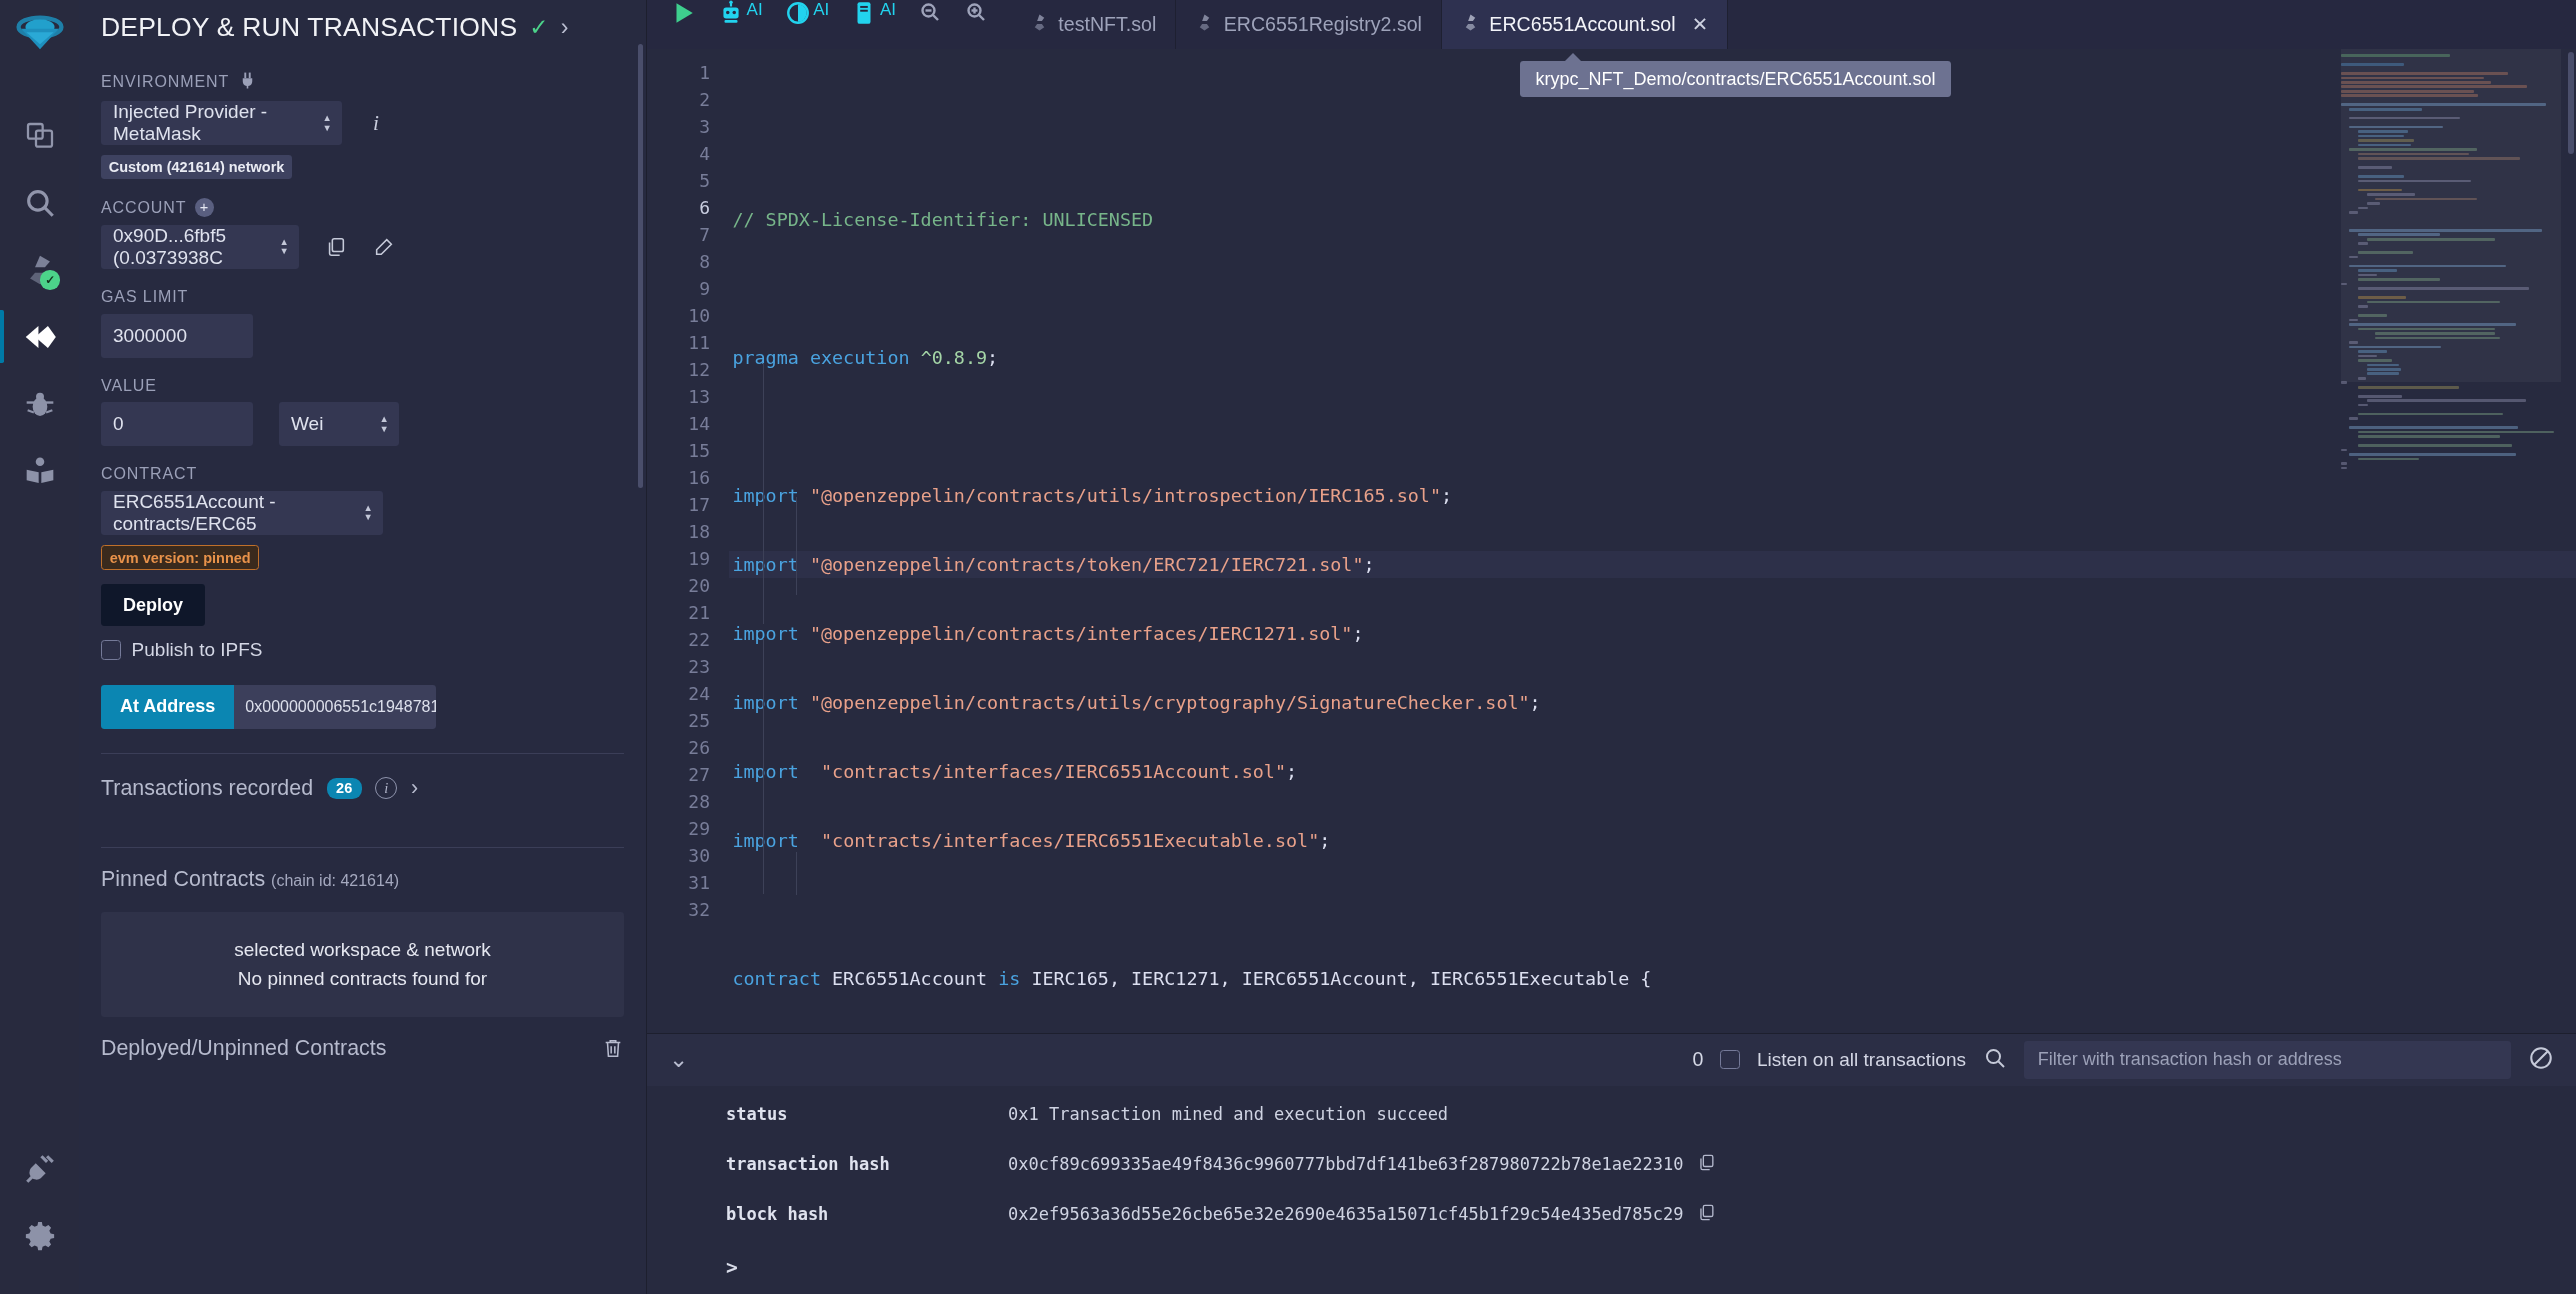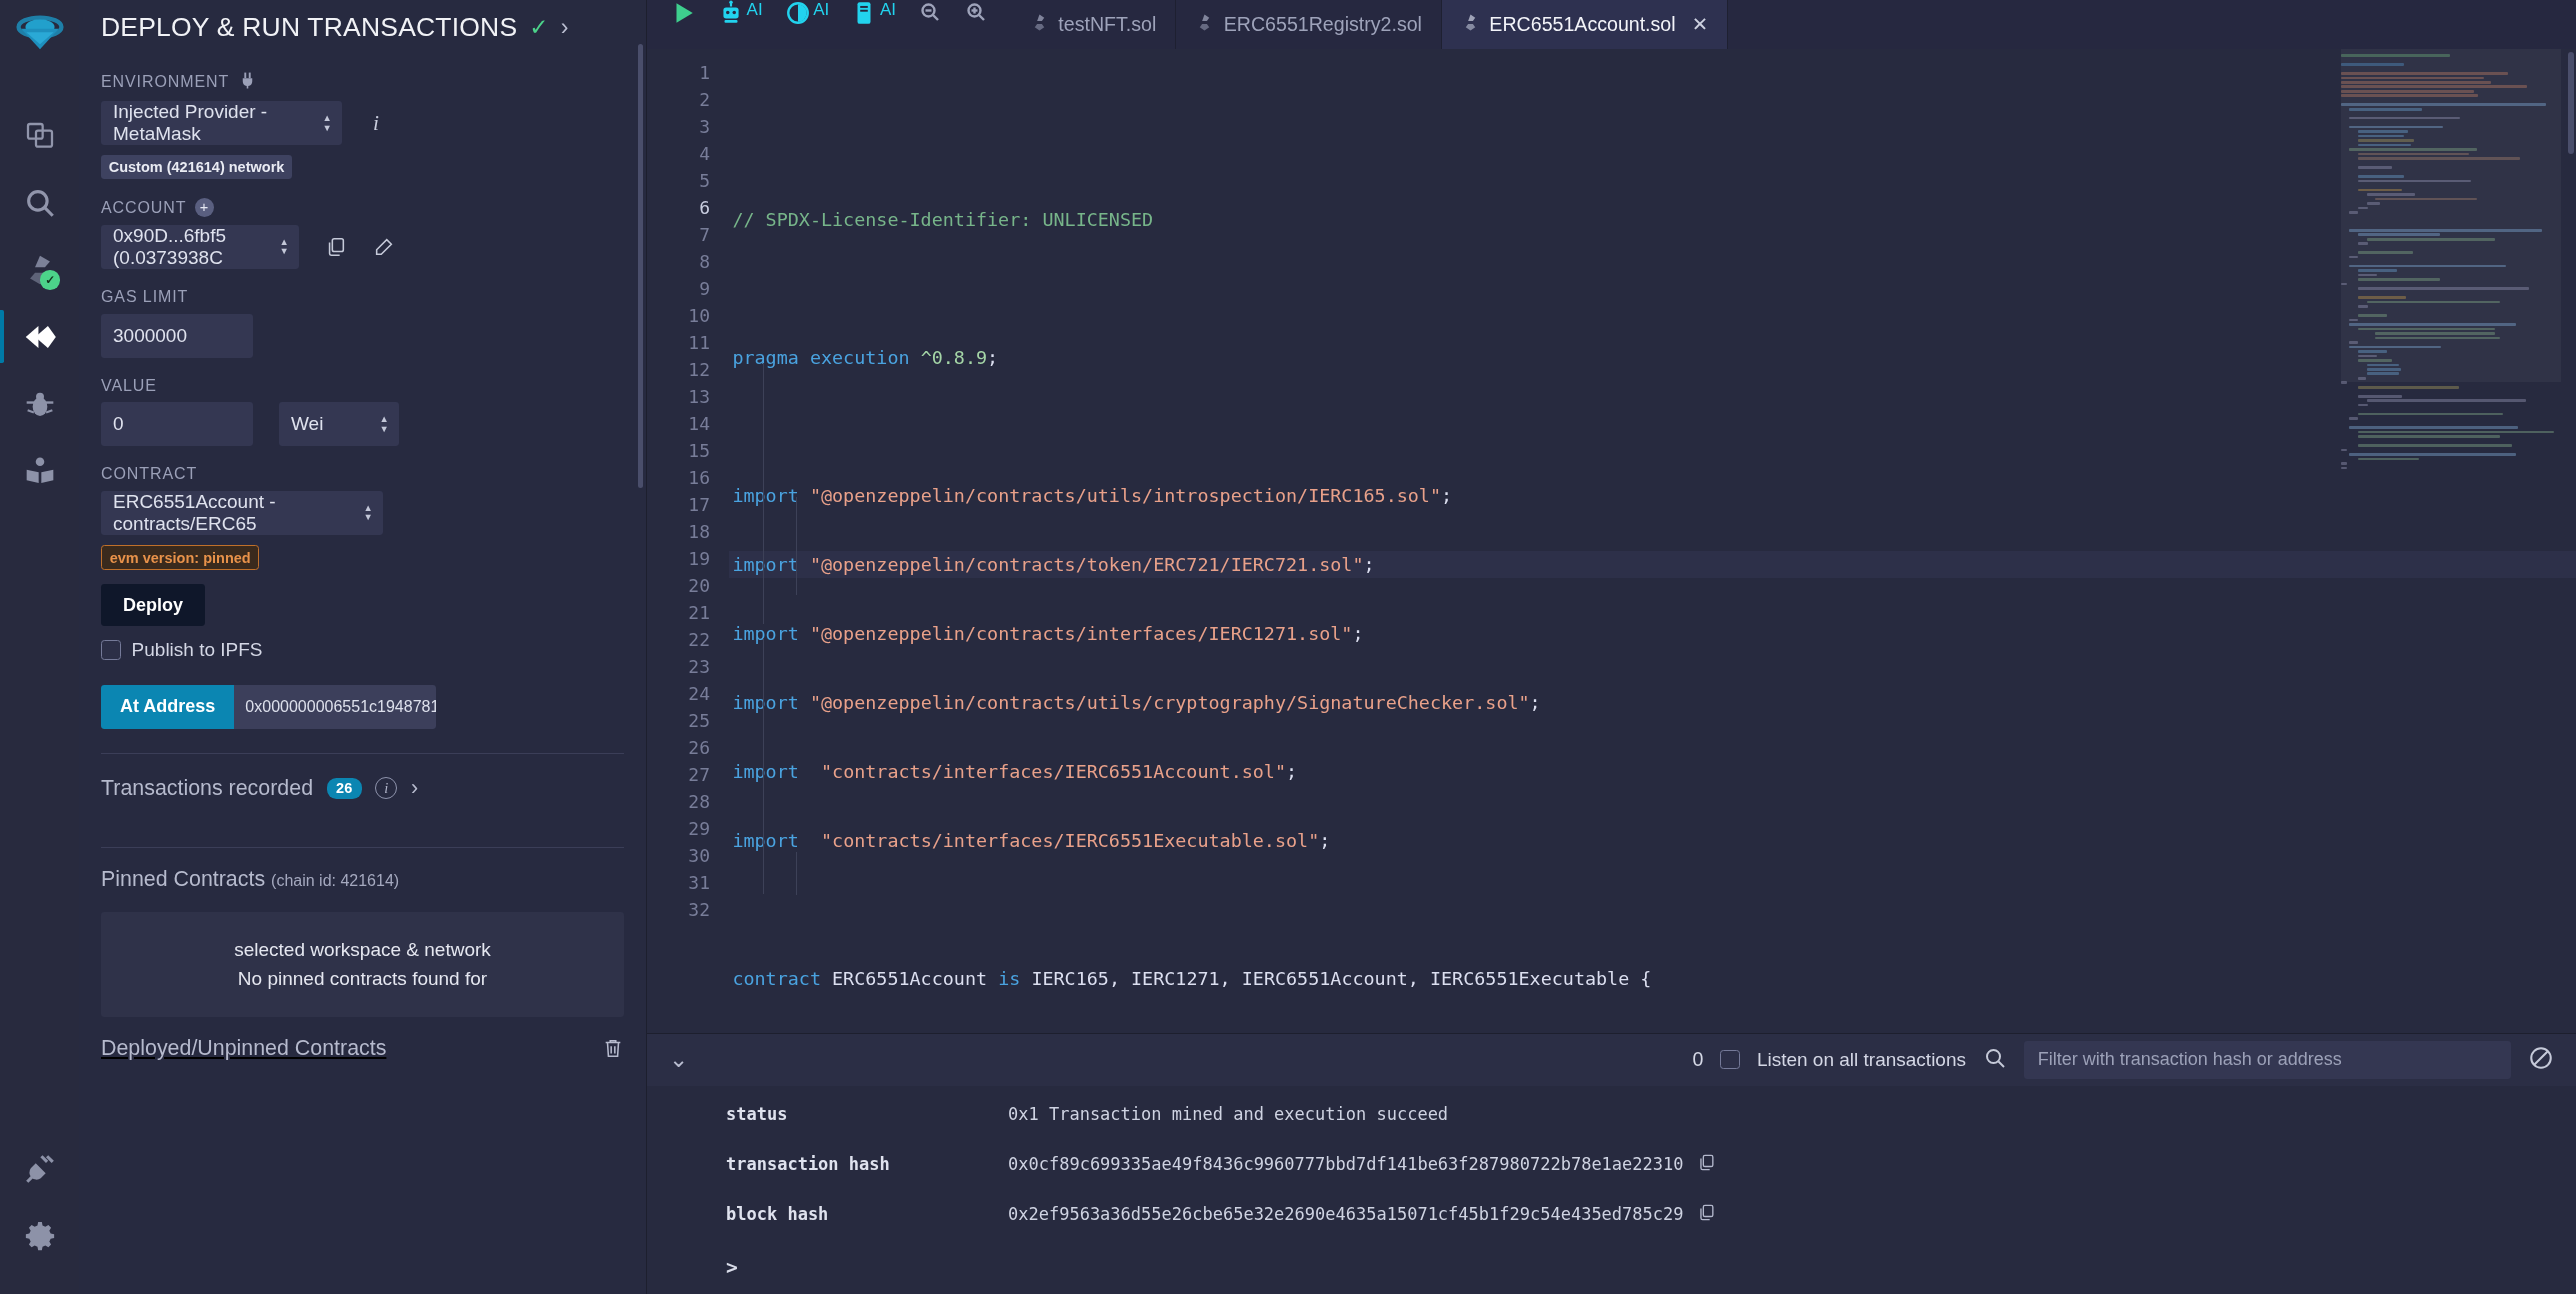--- a/index.html
+++ b/index.html
@@ -135,21 +135,20 @@
   }
   .pinned-title .sub { font-size: 16px; color: #a5a9bf; }
   .pinned-empty {
     background: #2f3249; border-radius: 3.4px; margin-top: 20.5px;
     padding: 23px 20.5px; text-align: center; color: #e5e7f0;
     font-size: 19px; line-height: 1.55;
   }
   .deployed-row {
     display: flex; align-items: center; justify-content: space-between;
     padding: 19px 0 0 0;
-    text-decoration: underline;
   }
   .deployed-lbl { font-size: 21.4px; color: #b6bacd; }
   .panel-scroll {
     position: absolute; right: 2.6px; top: 44px; width: 5.1px; height: 444px;
     background: #4a4e6b; border-radius: 2.6px;
   }
 
   
   .main { flex: 1; height: 1295px; display: flex; flex-direction: column;
           background: #222336; min-width: 0; }
@@ -548,20 +547,21 @@
                 <path d="M12 2 L18 6 L15 10 L9 10 Z" fill="#c5c9da"></path>
                 <path d="M9 14 L15 14 L18 18 L12 22 L6 18 Z" fill="#a3a8bd"></path>
               </svg>
           </span>
           <span>ERC6551Account.sol</span>
           <span class="x">✕</span>
         </div>
       </div>
     </div>
 
+    <div class="tooltip">krypc_NFT_Demo/contracts/ERC6551Account.sol</div>
 
     <div class="editor">
       <div class="gutter">
         <div>1</div>
         <div>2</div>
         <div>3</div>
         <div>4</div>
         <div>5</div>
         <div class="cur">6</div>
         <div>7</div>

